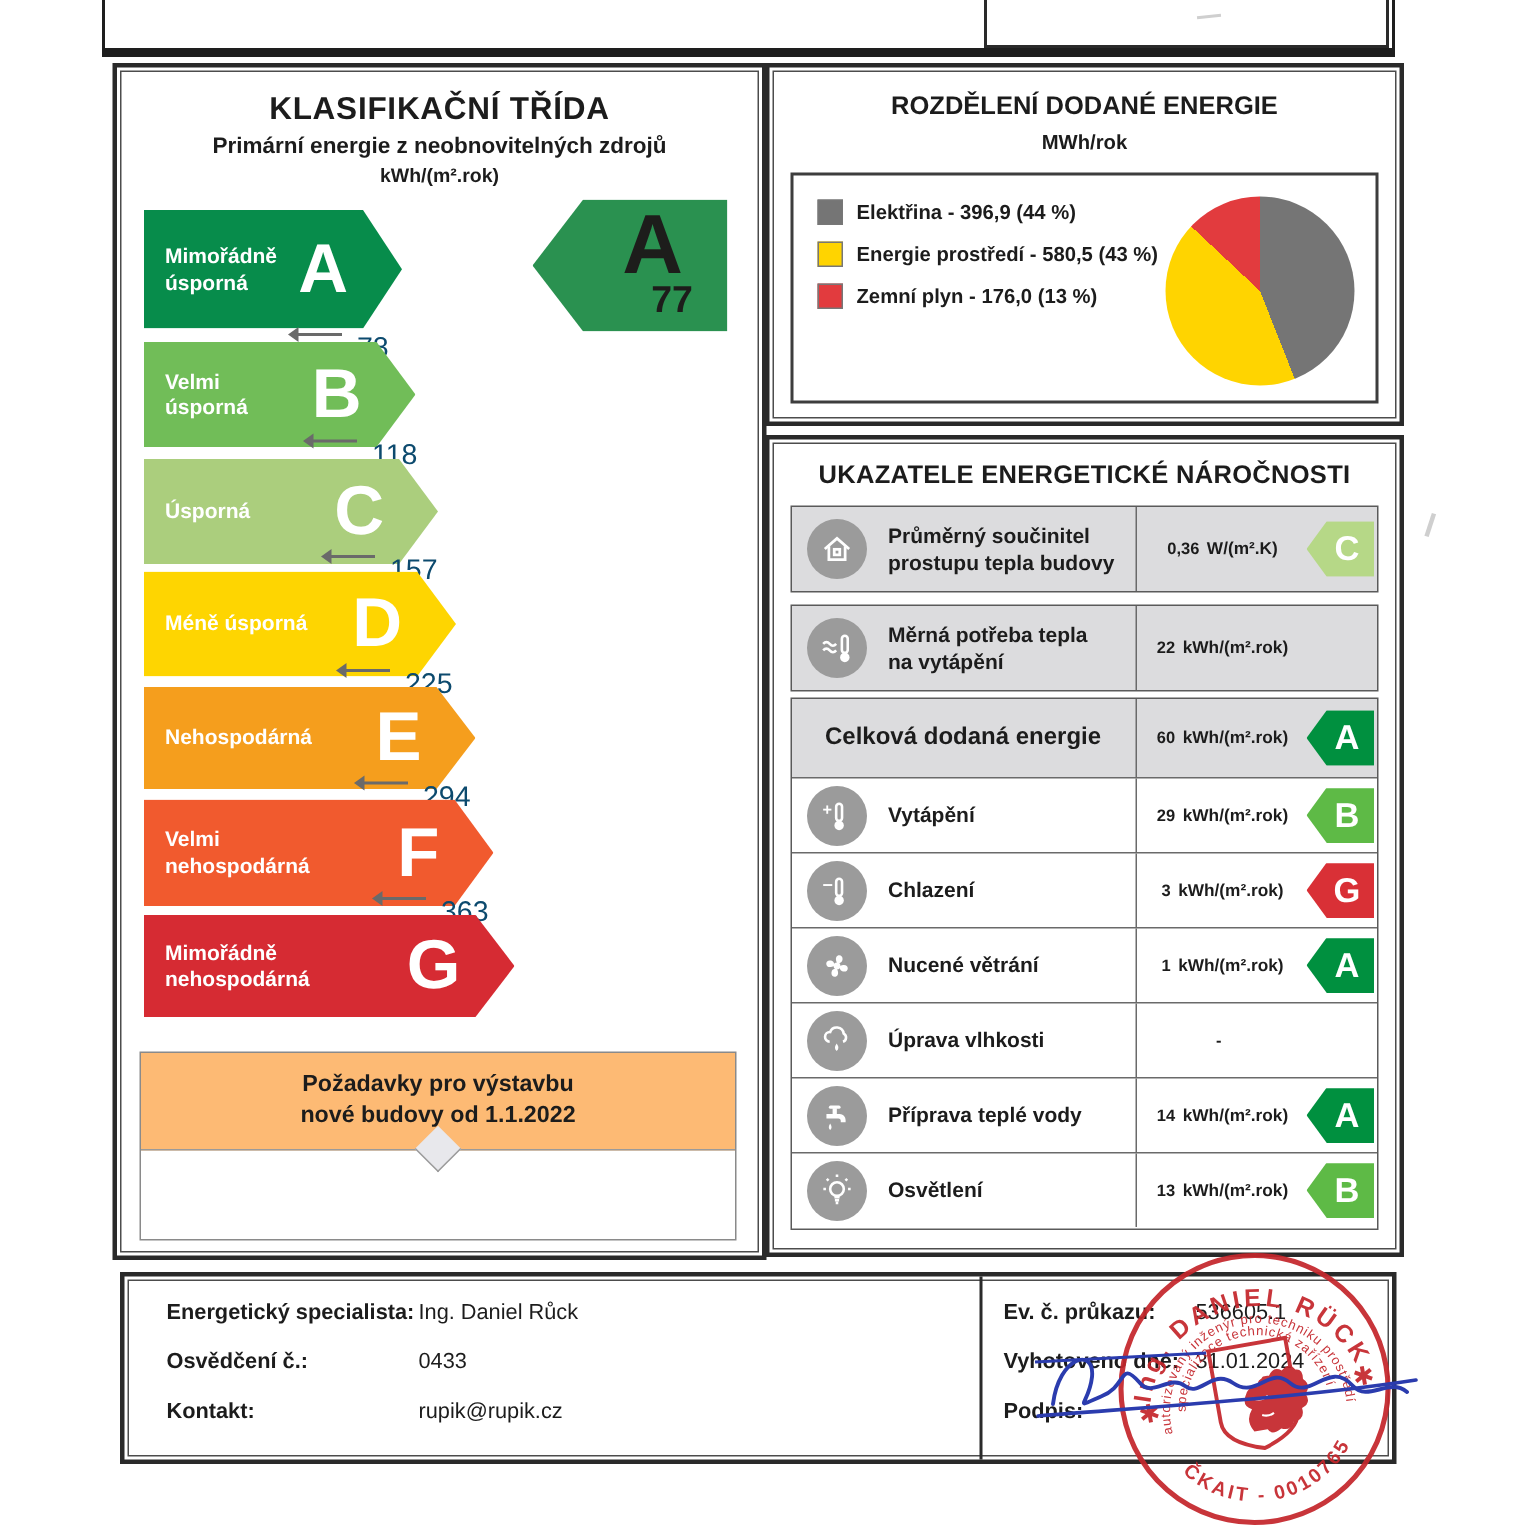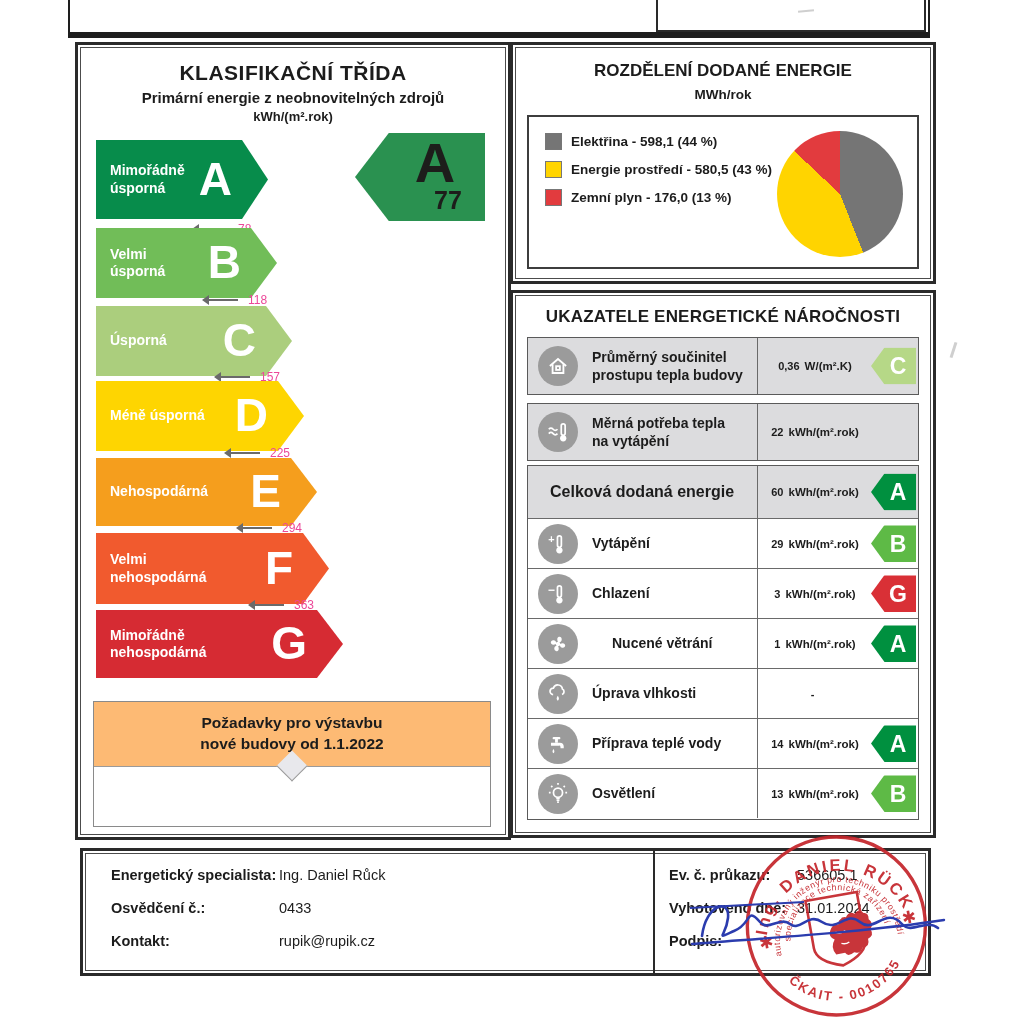--- a/index.html
+++ b/index.html
@@ -24,21 +24,21 @@
   
   #class-panel{left:75px;top:42px;width:430px;height:792px;}
   #class-title{left:0;right:0;top:16px;font-size:21px;font-weight:bold;letter-spacing:.5px;}
   #class-sub{left:0;right:0;top:44px;font-size:15px;font-weight:bold;}
   #class-unit{left:0;right:0;top:64px;font-size:13px;font-weight:bold;}
   .class-row{position:absolute;left:18px;color:#fff;display:flex;align-items:center;
      clip-path:polygon(0 0,calc(100% - 26px) 0,100% 50%,calc(100% - 26px) 100%,0 100%);}
   .class-row .lbl{padding-left:14px;font-size:14px;font-weight:bold;line-height:1.25;white-space:pre-line;}
   .class-row .ltr{position:absolute;right:36px;top:50%;transform:translateY(-52%);
      font-size:46px;font-weight:bold;}
-  .thr{position:absolute;display:flex;align-items:center;font-size:12px;color:#ec4899;height:14px;}
+  .thr{position:absolute;display:flex;align-items:flex-start;font-size:19px;color:#0c4a6e;height:14px;}
   .thr .line{width:34px;height:1.5px;background:#6a6a6a;position:relative;margin-right:10px;}
   .thr .line::before{content:"";position:absolute;left:-2px;top:-4px;width:0;height:0;
      border:5px solid transparent;border-right:7px solid #6a6a6a;border-left:none;}
   #indicator-arrow{position:absolute;left:277px;top:88px;width:130px;height:88px;
      clip-path:polygon(26% 0,100% 0,100% 100%,26% 100%,0 50%);
      display:flex;flex-direction:column;align-items:center;justify-content:center;padding-left:30px;box-sizing:border-box;}
   #indicator-arrow .big{font-size:56px;font-weight:bold;color:#1d1d1b;line-height:.85;}
   #indicator-arrow .num{font-size:25px;font-weight:bold;color:#1d1d1b;margin-left:26px;margin-top:0px;}
   #req-box{position:absolute;left:15px;top:656px;width:396px;height:124px;border:1.5px solid #8a8a8a;background:#fff;}
   #req-gray{position:absolute;left:0;right:0;top:0;height:64px;background:#fdba74;border-bottom:1.5px solid #9a9a9a;
@@ -183,21 +183,21 @@
     </div>
   </div>
 
   <div class="panel" id="dist-panel">
     <div class="inner-line"></div>
     <div class="abs ctr" id="dist-title">ROZDĚLENÍ DODANÉ ENERGIE</div>
     <div class="abs ctr" id="dist-unit">MWh/rok</div>
     <div id="dist-box">
       <div class="lg-item" style="top:16px;">
         <span class="lg-sw" style="background: rgb(117, 117, 117);"></span>
-        <span>Elektřina - 598,1 (44 %)</span>
+        <span>Elektřina - 396,9 (44 %)</span>
       </div>
       <div class="lg-item" style="top:44px;">
         <span class="lg-sw" style="background: rgb(255, 212, 0);"></span>
         <span>Energie prostředí - 580,5 (43 %)</span>
       </div>
       <div class="lg-item" style="top:72px;">
         <span class="lg-sw" style="background: rgb(226, 59, 62);"></span>
         <span>Zemní plyn - 176,0 (13 %)</span>
       </div>
       <div id="pie" style="background: conic-gradient(rgb(117, 117, 117) 0%, rgb(117, 117, 117) 44%, rgb(255, 212, 0) 44%, rgb(255, 212, 0) 87%, rgb(226, 59, 62) 87%, rgb(226, 59, 62) 100%);"></div>
@@ -282,21 +282,21 @@
           </svg>
         </span>
         <span class="ind-lbl">Chlazení</span>
         <span class="val-cell">
           <span class="val-num">3</span>
           <span class="val-unit">kWh/(m².rok)</span>
         </span>
         <span class="badge" style="background: rgb(217, 48, 54);">G</span>
       </div>
 
-      <div class="ind-row" style="height:50px;gap:20px;">
+      <div class="ind-row" style="height:50px;">
         <span class="icon-circle">
           <svg width="26" height="26" viewBox="0 0 24 24" fill="#fff">
             <circle cx="12" cy="12" r="2.1"></circle>
             <path id="petal" d="M12 10.2 C 9.2 4.6, 16 3.8, 15.4 8.2 C 15.1 10, 13.6 10.5, 12 10.2 Z"></path>
             <use href="#petal" transform="rotate(90 12 12)"></use>
               <use href="#petal" transform="rotate(180 12 12)"></use>
               <use href="#petal" transform="rotate(270 12 12)"></use>
           </svg>
         </span>
         <span class="ind-lbl">Nucené větrání</span>

